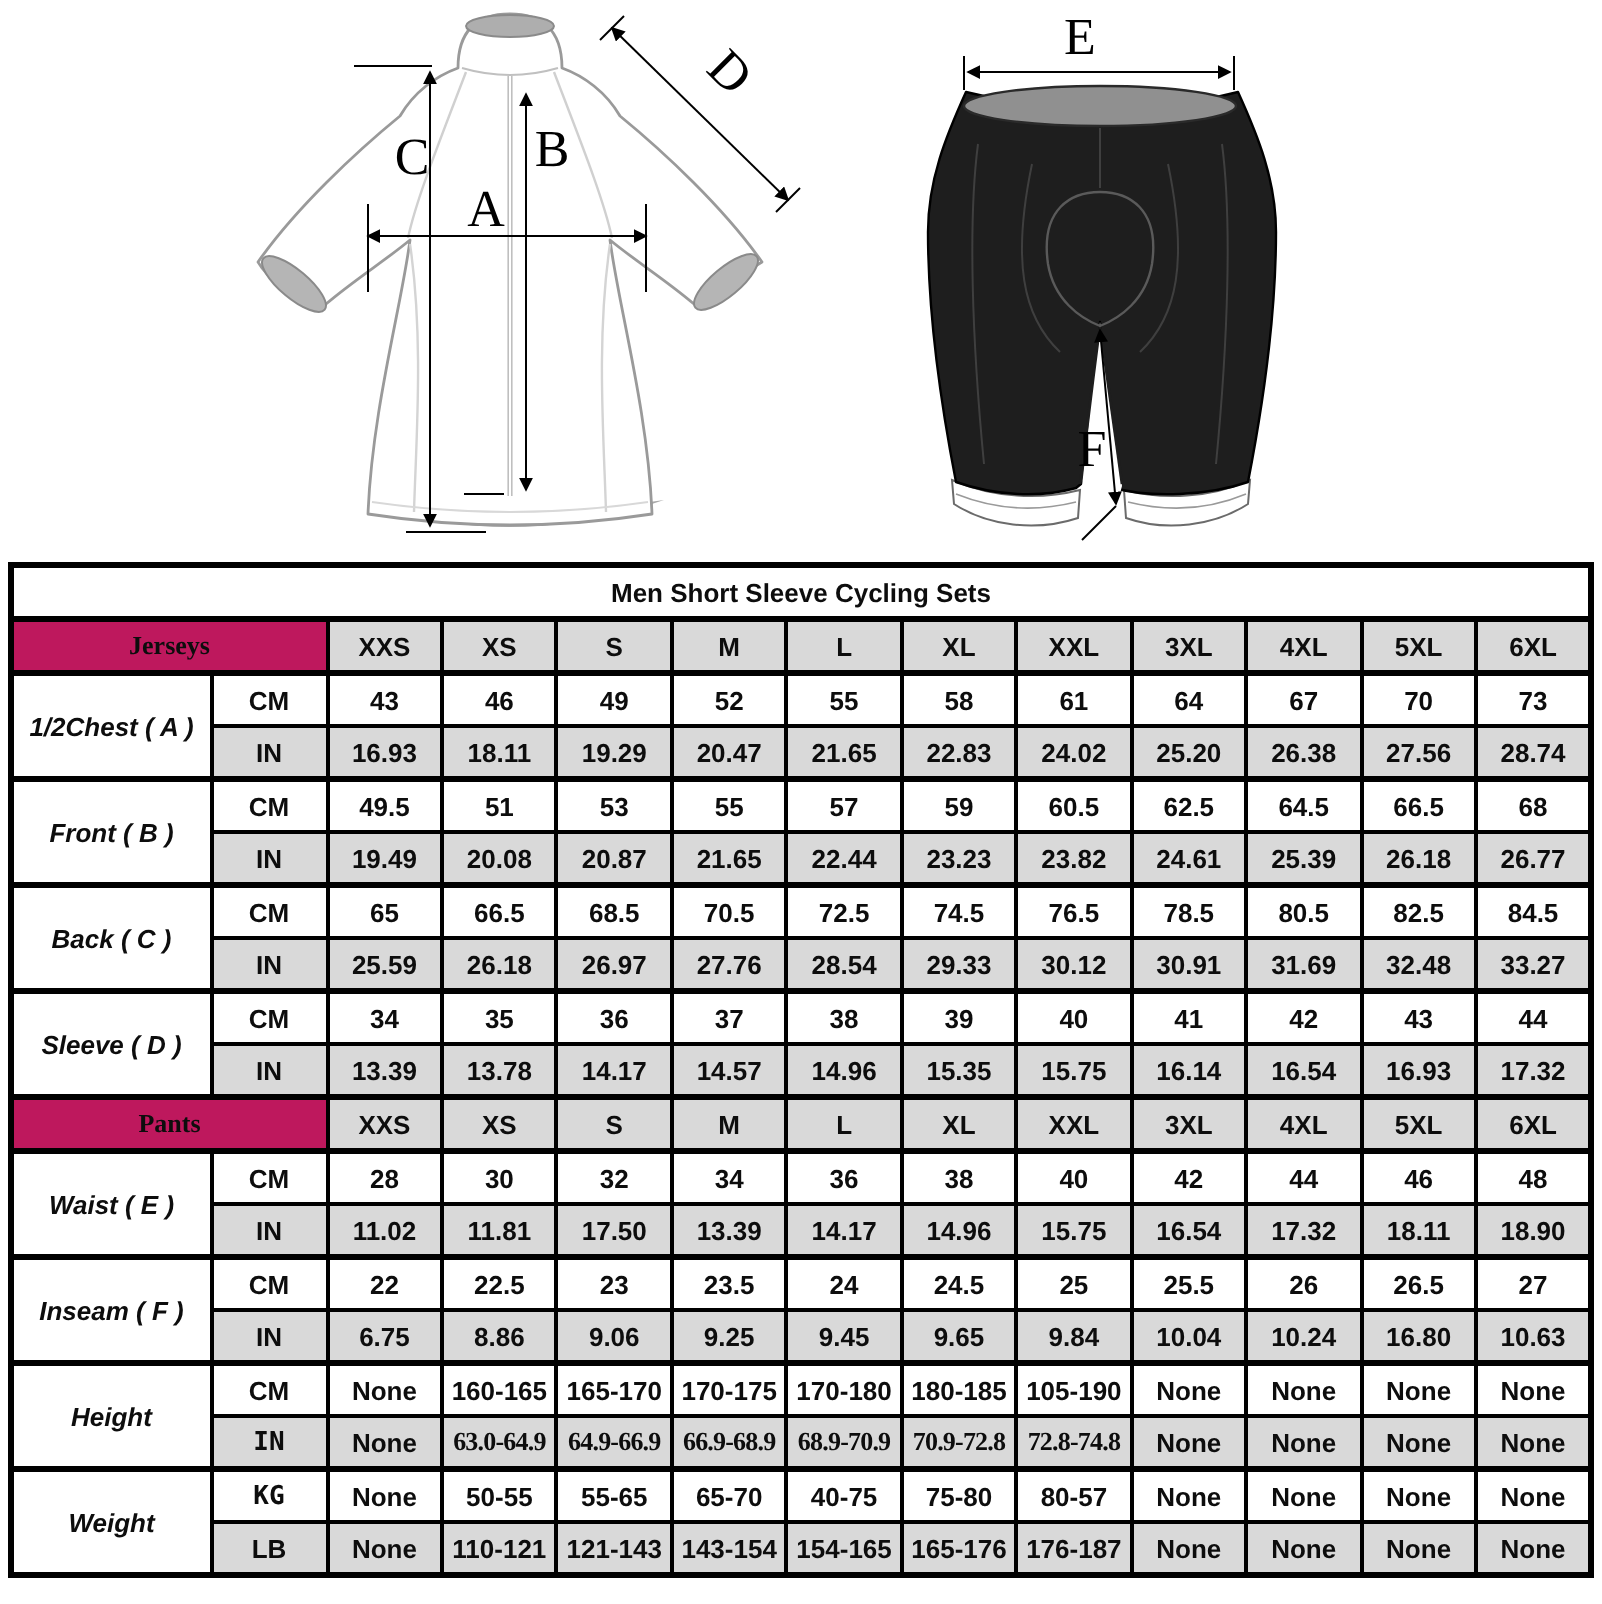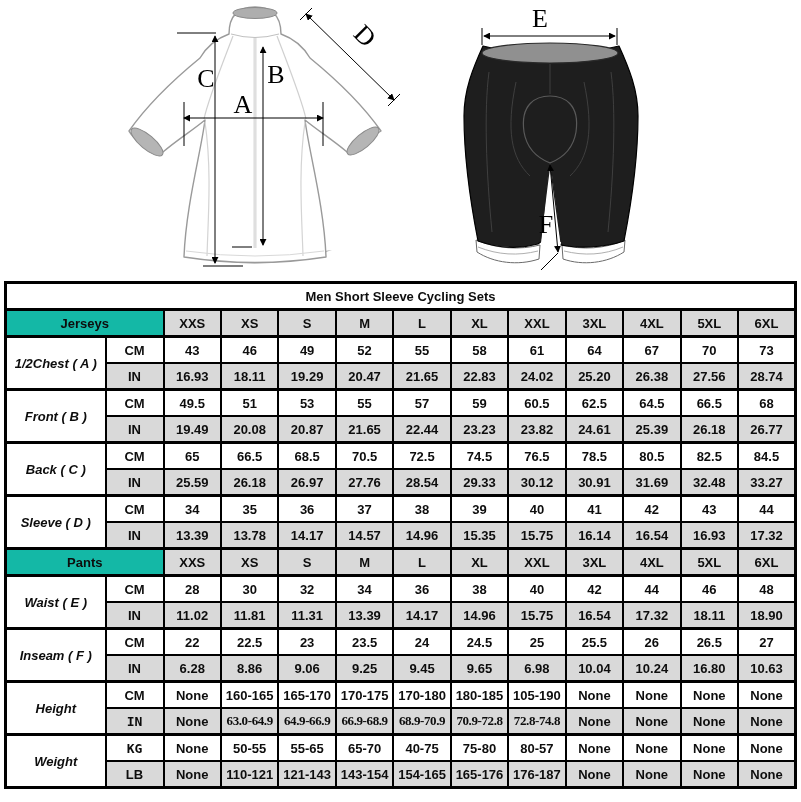--- a/index.html
+++ b/index.html
@@ -19,21 +19,21 @@
     border:3px solid #000;
   }
   table.size-table td {
     border:2px solid #000; text-align:center; vertical-align:middle;
     padding:0; height:24px; font-size:13px; font-weight:bold; color:#0d0d0d;
     overflow:hidden; white-space:nowrap;
   }
   tr.sep td { border-top:3px solid #000; }
   td.gray { background:#d9d9d9; }
   td.title-cell { font-size:26px; height:30px; letter-spacing:0px; }
-  td.ghead { background:#14b8a6; }
+  td.ghead { background:#be185d;font-family:Liberation Serif, serif; }
   td.rlabel { background:#ffffff;font-style:italic; }
   td.mono { font-family:"DejaVu Sans Mono", monospace; font-size:11px; }
   td.tight { font-size:10.5px; letter-spacing:-0.4px;font-family:Liberation Serif, serif; }
 </style>
 </head>
 <body>
 
 <div class="figures">
   <svg width="801" height="281" viewBox="0 0 801 281">
     <defs>
@@ -310,21 +310,21 @@
           <td>40</td>
           <td>42</td>
           <td>44</td>
           <td>46</td>
           <td>48</td>
         </tr>
         <tr>
           <td class="gray">IN</td>
           <td class="gray">11.02</td>
           <td class="gray">11.81</td>
-          <td class="gray">11.31</td>
+          <td class="gray">17.50</td>
           <td class="gray">13.39</td>
           <td class="gray">14.17</td>
           <td class="gray">14.96</td>
           <td class="gray">15.75</td>
           <td class="gray">16.54</td>
           <td class="gray">17.32</td>
           <td class="gray">18.11</td>
           <td class="gray">18.90</td>
         </tr>
         <tr class="sep">
@@ -337,27 +337,27 @@
           <td>24</td>
           <td>24.5</td>
           <td>25</td>
           <td>25.5</td>
           <td>26</td>
           <td>26.5</td>
           <td>27</td>
         </tr>
         <tr>
           <td class="gray">IN</td>
-          <td class="gray">6.28</td>
+          <td class="gray">6.75</td>
           <td class="gray">8.86</td>
           <td class="gray">9.06</td>
           <td class="gray">9.25</td>
           <td class="gray">9.45</td>
           <td class="gray">9.65</td>
-          <td class="gray">6.98</td>
+          <td class="gray">9.84</td>
           <td class="gray">10.04</td>
           <td class="gray">10.24</td>
           <td class="gray">16.80</td>
           <td class="gray">10.63</td>
         </tr>
         <tr class="sep">
           <td class="rlabel" colspan="1" rowspan="2">Height</td>
           <td>CM</td>
           <td>None</td>
           <td>160-165</td>

